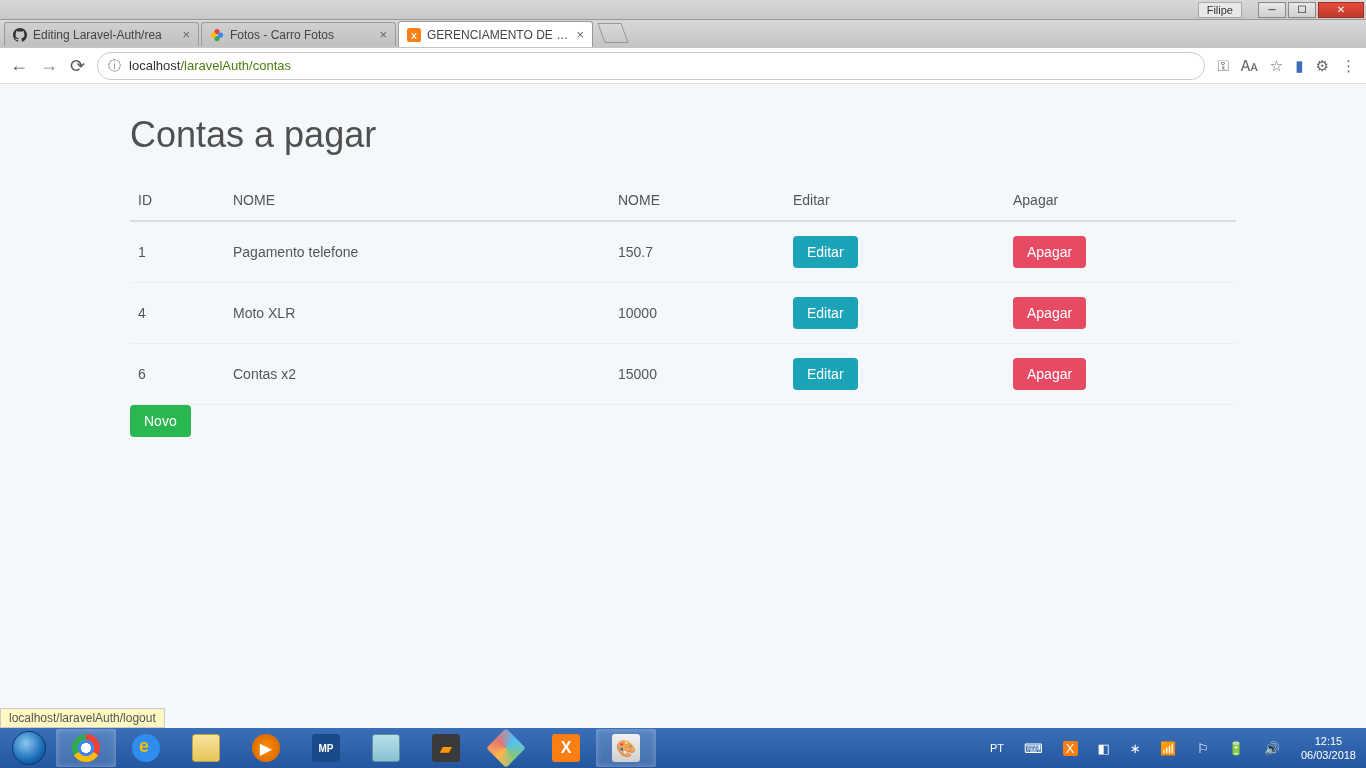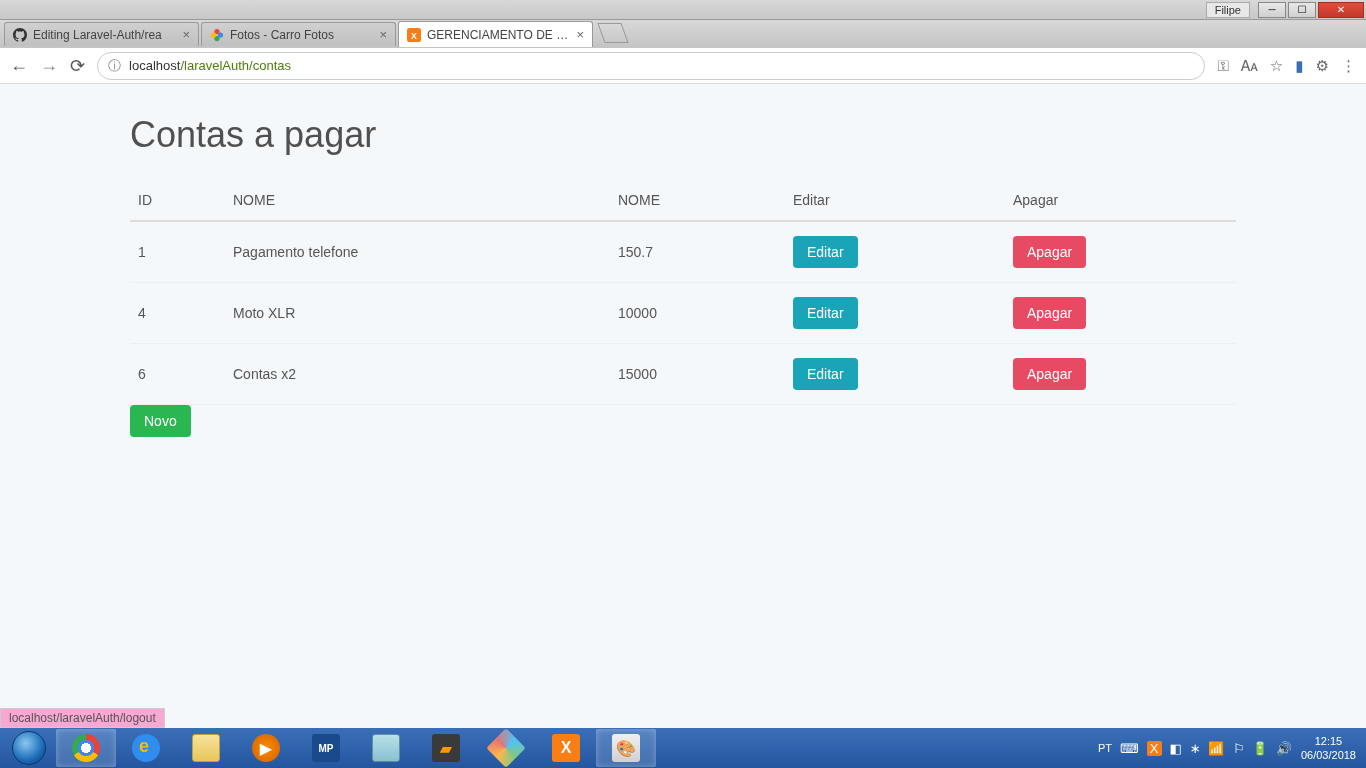--- a/index.html
+++ b/index.html
@@ -1,20 +1,20 @@
 <!DOCTYPE html>
 <html><head>
   <meta charset="utf-8">
   <style>
     * { margin: 0; padding: 0; box-sizing: border-box; }
     body { font-family: Arial, sans-serif; width: 1366px; height: 768px; overflow: hidden; background: #fff; }
     
     
     .win-titlebar { height: 20px; background: linear-gradient(#d8d8d8, #c8c8c8); display: flex; justify-content: flex-end; align-items: center; border-bottom: 1px solid #999; }
-    .win-user { font-size: 11px; color: #333; background: #e8e8e8; padding: 1px 8px; border: 1px solid #aaa; margin-right: 8px; }
+    .win-user { font-size: 11px; color: #333; background: #e8e8e8; padding: 1px 8px; border: 1px solid #aaa; margin-right: 16px; }
     .win-btn { width: 28px; height: 16px; margin-right: 2px; display: flex; align-items: center; justify-content: center; font-size: 10px; border: 1px solid #888; background: linear-gradient(#e8e8e8, #d0d0d0); }
     .win-btn.close { background: linear-gradient(#e74c3c, #c0392b); color: #fff; border-color: #a03020; width: 46px; }
     
     
     .tabs-bar { height: 28px; background: linear-gradient(#d8d8d8, #c4c4c4); display: flex; align-items: center; padding-left: 4px; }
     .tab { height: 24px; background: #f0f0f0; border: 1px solid #999; border-bottom: none; border-radius: 3px 3px 0 0; display: flex; align-items: center; padding: 0 8px; margin-right: 2px; font-size: 12px; color: #444; width: 195px; position: relative; }
     .tab.inactive { background: linear-gradient(#d0d0d0, #c0c0c0); }
     .tab.active { background: #fff; height: 26px; }
     .tab-favicon { width: 14px; height: 14px; margin-right: 6px; flex-shrink: 0; }
     .tab-title { white-space: nowrap; overflow: hidden; text-overflow: ellipsis; flex: 1; }
@@ -49,30 +49,30 @@
     .col-valor { width: 175px; }
     .col-editar { width: 220px; }
     .col-apagar { }
     
     .btn { display: inline-block; padding: 8px 14px; border-radius: 4px; color: #fff; font-size: 14px; border: none; cursor: pointer; }
     .btn-info { background: #1ba3b8; }
     .btn-danger { background: #e74a63; }
     .btn-success { background: #2ab651; }
     
     
-    .status-bar { position: absolute; bottom: 0; left: 0; background: #f9a8d4; border: 1px solid #ccc; padding: 2px 8px; font-size: 12px; color: #555; }
+    .status-bar { position: absolute; bottom: 0; left: 0; background: #fef9c3; border: 1px solid #ccc; padding: 2px 8px; font-size: 12px; color: #555; }
     
     
     .taskbar { height: 40px; background: linear-gradient(#3a6fb8, #2456a0); display: flex; align-items: center; padding: 0 2px; }
     .start-btn { width: 54px; height: 38px; display: flex; align-items: center; justify-content: center; }
     .start-orb { width: 34px; height: 34px; border-radius: 50%; background: radial-gradient(circle at 40% 35%, #8bc8f0, #1a6bb8 60%, #0a3a6a); border: 1px solid #0a3a6a; }
     .task-item { width: 60px; height: 38px; display: flex; align-items: center; justify-content: center; border-radius: 2px; }
     .task-item.active { background: rgba(255,255,255,0.15); box-shadow: inset 0 0 6px rgba(255,255,255,0.3); }
     .task-icon { width: 28px; height: 28px; border-radius: 3px; }
-    .tray { margin-left: auto; display: flex; align-items: center; gap: 8px; color: #fff; font-size: 11px; padding-right: 8px; }
+    .tray { margin-left: auto; display: flex; align-items: center; gap: 20px; color: #fff; font-size: 11px; padding-right: 8px; }
     .tray-icon { font-size: 13px; }
     .clock { text-align: center; line-height: 1.3; }
   </style>
 </head>
 <body>
 
 <div class="win-titlebar">
   <span class="win-user">Filipe</span>
   <div class="win-btn">─</div>
   <div class="win-btn">☐</div>

